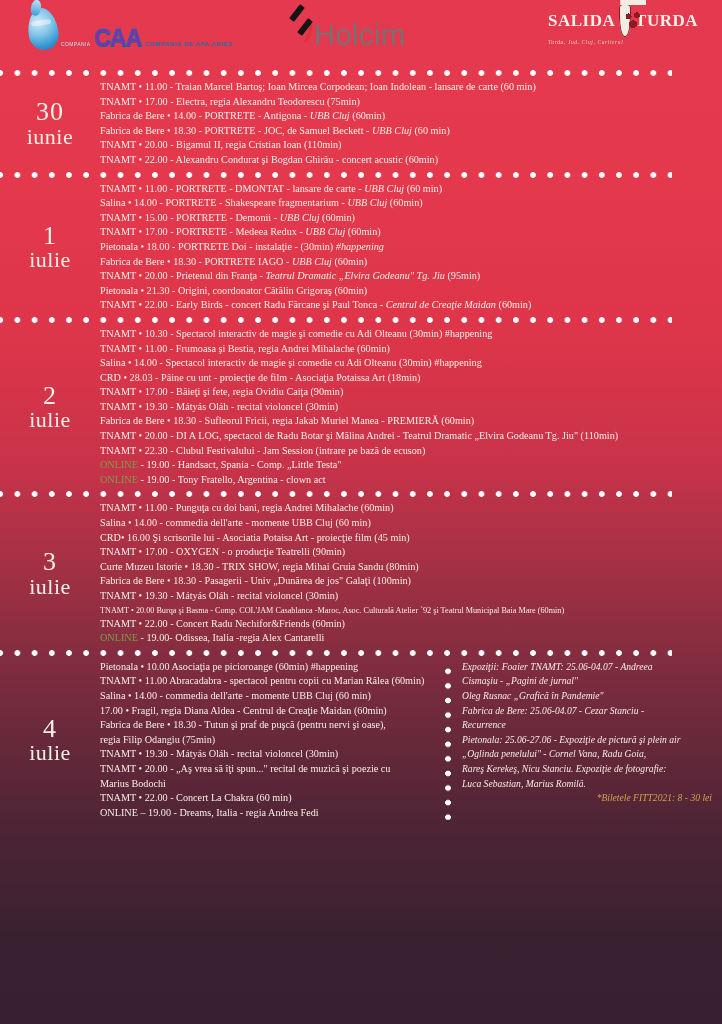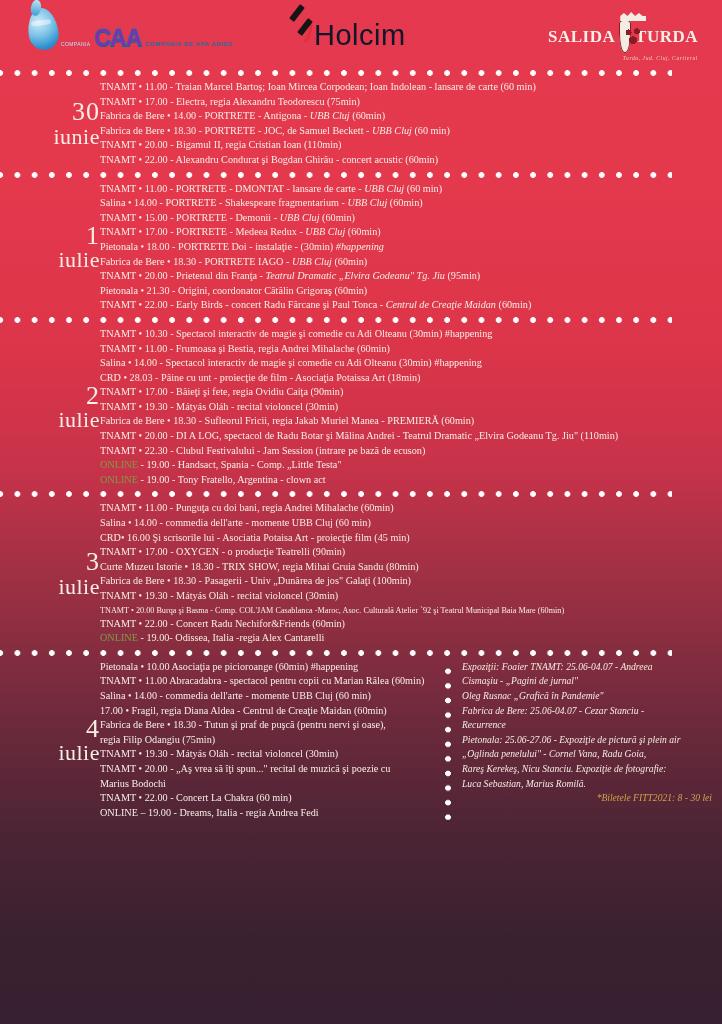--- a/index.html
+++ b/index.html
@@ -70,24 +70,24 @@
   .holcim-bars i:nth-child(1){ left:1px; top:7px; }
   .holcim-bars i:nth-child(2){ left:8px; top:14px; }
   .holcim-bars em {
     position:absolute; left:0px; top:2px; width:24px; height:34px;
     border:3px solid #e0303f; border-radius:50%;
     border-color:transparent #e0303f transparent transparent;
     transform:rotate(10deg);
   }
   .holcim-word {
     font-family:"Liberation Sans", sans-serif;
-    font-size:29px; color:#0f172a; letter-spacing:.5px; line-height:.95;
-  }
-
-  .logo-salina { position:absolute; left:548px; top:20px; width:150px; text-align:right; }
+    font-size:29px; color:#737373; letter-spacing:.5px; line-height:.95;
+  }
+
+  .logo-salina { position:absolute; left:548px; top:4px; width:150px; text-align:left; }
   .salina-row { display:flex; align-items:center; justify-content:center; gap:4px; }
   .salina-word {
     font-family:"Liberation Serif", serif;
     font-weight:bold; font-size:17px; color:#f6efe6;
     letter-spacing:.5px;
   }
   .shield {
     width:28px; height:33px; position:relative;
     background:#f3ece2;
     border-radius:4px 4px 48% 48% / 4px 4px 62% 62%;
@@ -122,21 +122,21 @@
 
   
   .day {
     display:flex;
     align-items:center;
     padding:0 10px 0 0;
   }
   .daycol {
     width:100px;
     flex:0 0 100px;
-    text-align:right;
+    text-align:center;
     color:#f7efe6;
     line-height:1.02;
   }
   .daynum { font-size:26px; letter-spacing:1px; }
   .daymon { font-size:22px; letter-spacing:.5px; }
 
   .events { flex:1 1 auto; }
   .ev {
     font-size:10.2px;
     line-height:14.6px;

